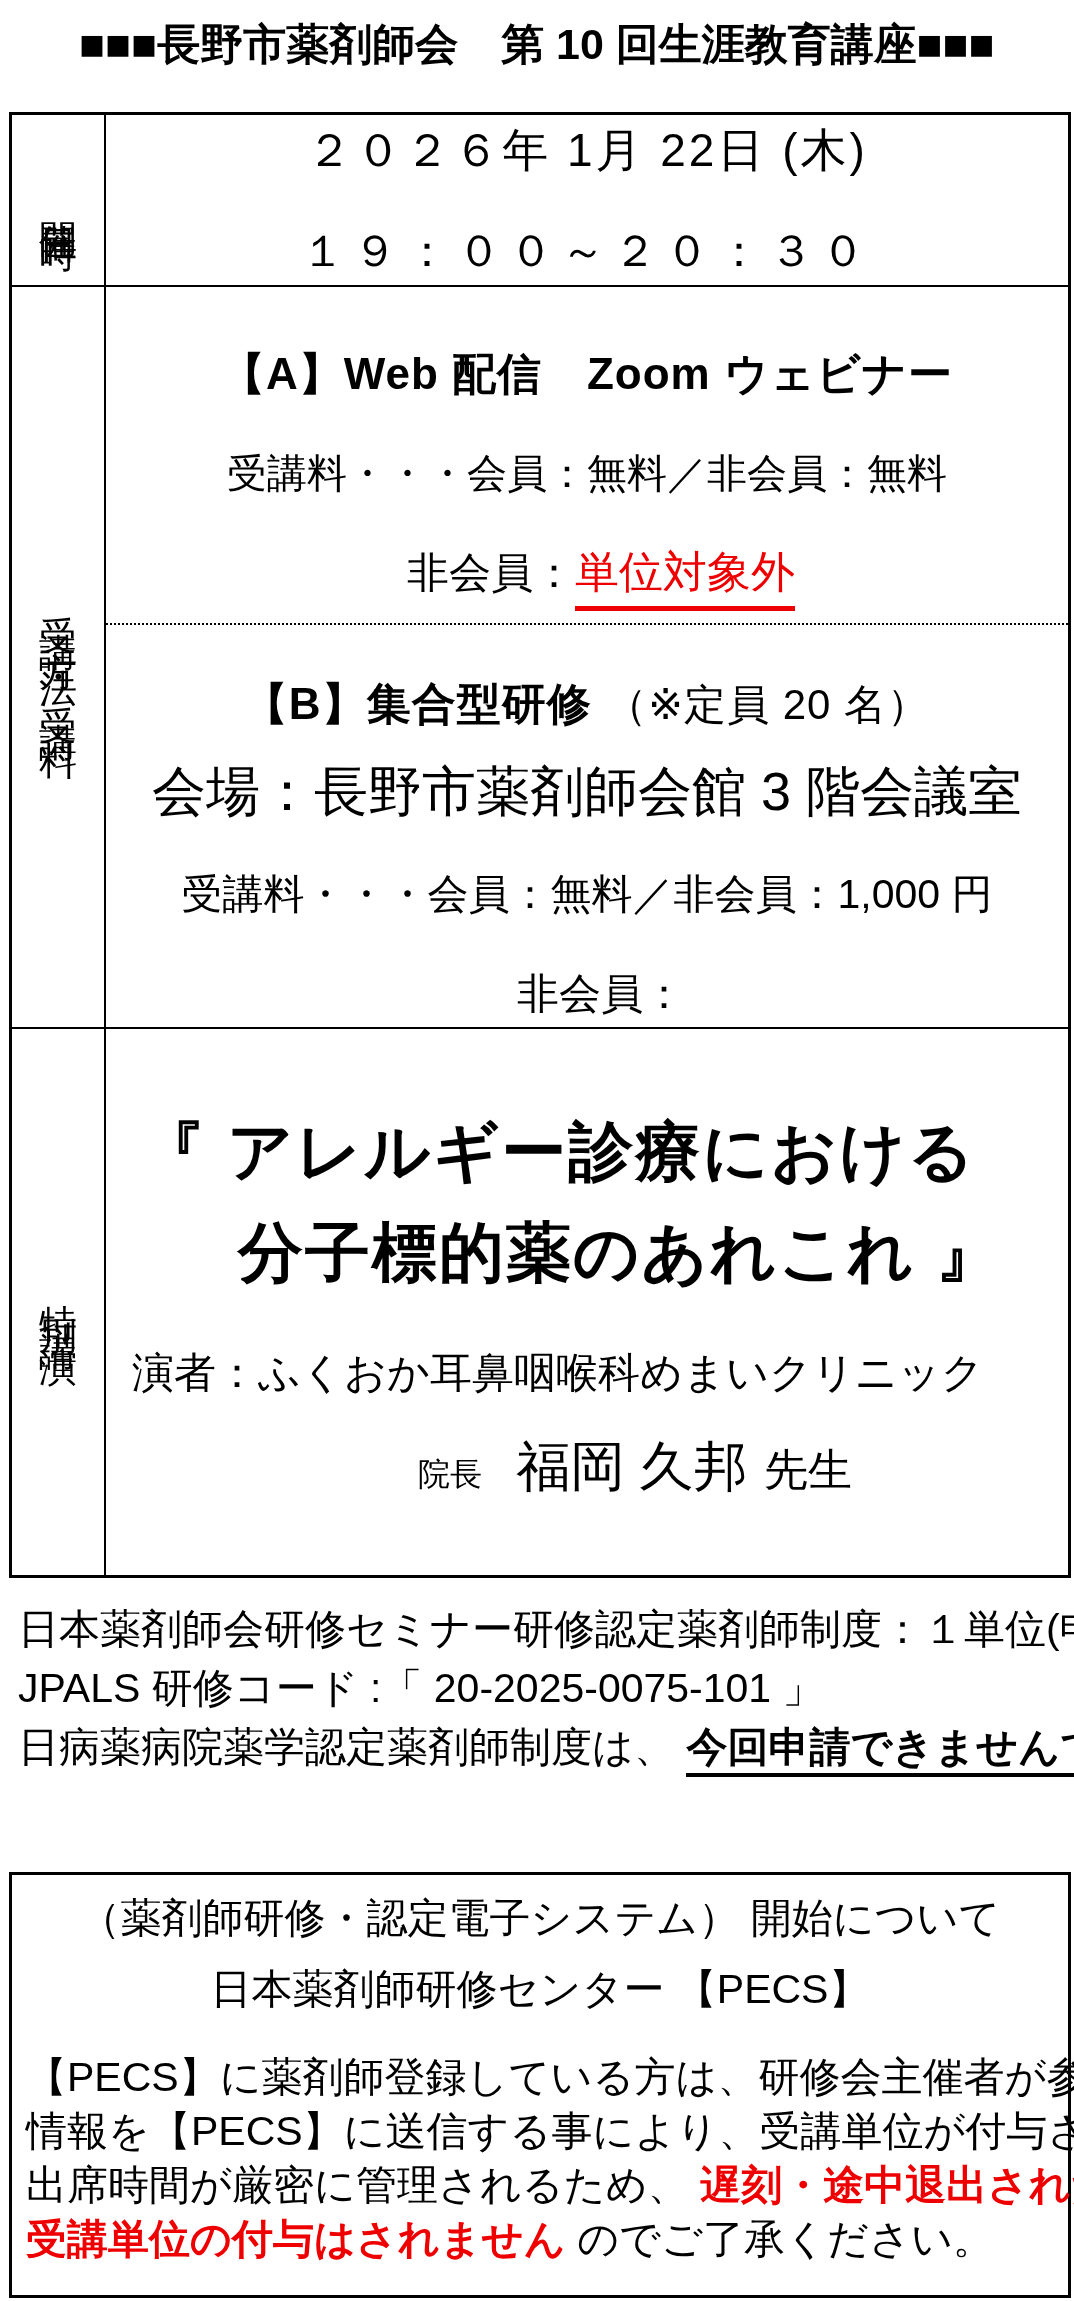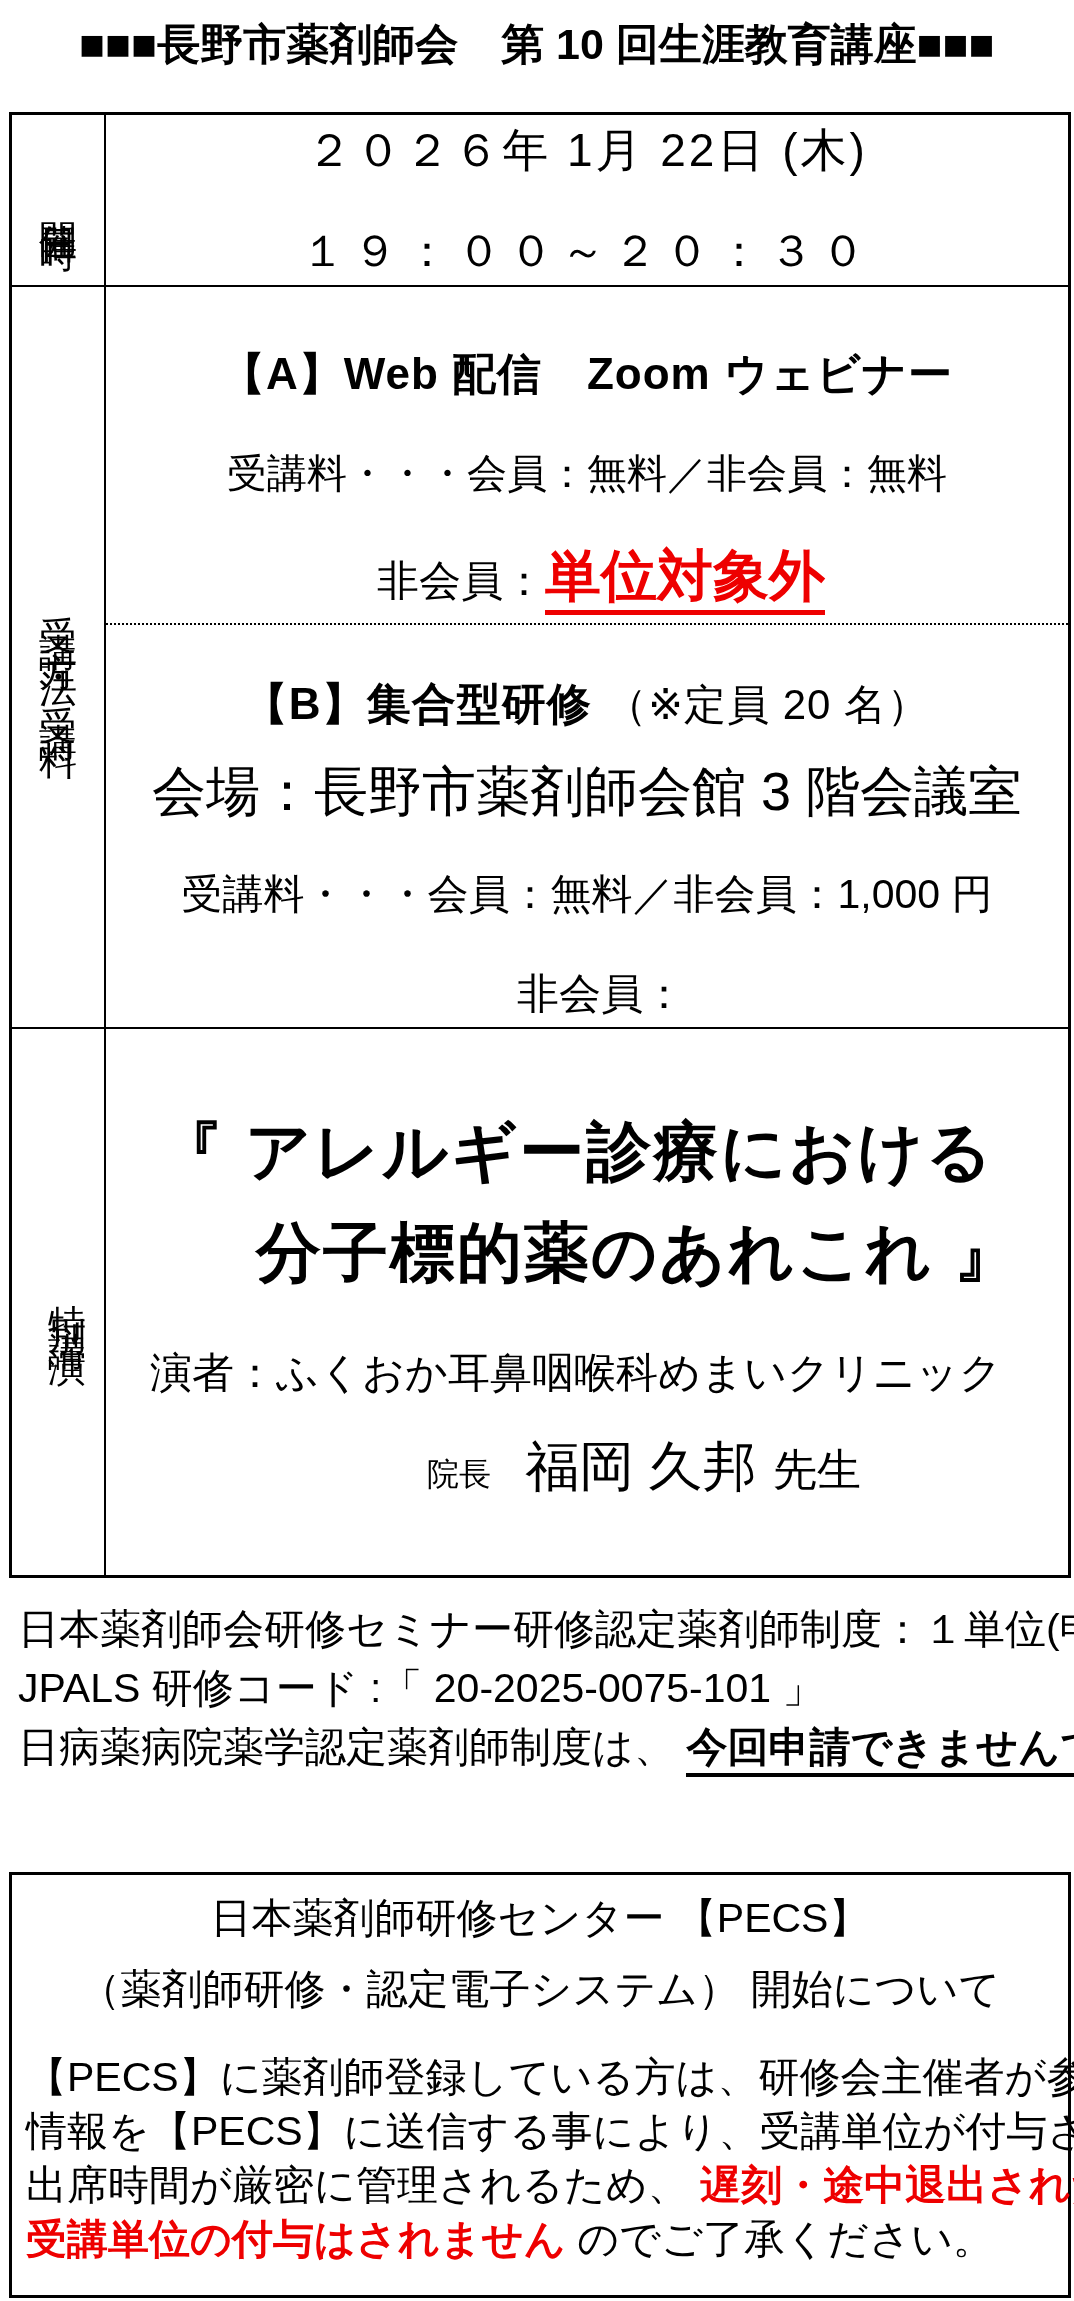--- a/index.html
+++ b/index.html
@@ -31,21 +31,21 @@
     grid-template-rows:170px 742px 548px;
     border:3px solid #000;
     box-sizing:content-box;
   }
   .cell{box-sizing:border-box;}
   .th{
     border-right:2px solid #000;
     display:flex;align-items:center;justify-content:center;
   }
   .row2{border-top:2px solid #000;}
-  .row3{border-top:2px solid #000;padding-left:18px;}
+  .row3{border-top:2px solid #000;}
   .vtext{
     writing-mode:vertical-rl;
     text-orientation:upright;
     font-size:38px;
     line-height:1;
   }
   .vtight{letter-spacing:4px;}
   .vspread{letter-spacing:18px;}
   .vmid{letter-spacing:14px;}
   
@@ -70,24 +70,24 @@
     padding-top:50px;
   }
   .sec-title{font-size:44px;font-weight:700;letter-spacing:1px;}
   .sec-title .title-note{font-weight:400;font-size:42px;}
   .fee-line{font-size:40px;margin-top:42px;}
   .sec-b-venue{font-size:54px;margin-top:22px;}
   .sec-b-fee{font-size:41px;margin-top:38px;}
   .note-line{margin-top:44px;display:flex;align-items:baseline;margin-left:28px;}
   .note-prefix{font-size:42px;}
   .hl{
-    font-size:56px;font-weight:700;
+    font-size:44px;font-weight:400;
     display:inline-block;
     border-bottom:5px solid currentColor;
-    padding-bottom:3px;
+    padding-bottom:10px;
     line-height:1.1;
   }
   .hl-red{color:var(--red,#ee0000);}
   .hl-blue{color:var(--blue,#1a1aee);}
   
   .lecture-cell{display:block;}
   .lec-title1{
     margin:90px 0 0 34px;
     font-size:65px;font-weight:900;
     line-height:1;letter-spacing:2px;white-space:nowrap;
@@ -206,22 +206,22 @@
   <div class="notes">
     <div>日本薬剤師会研修セミナー研修認定薬剤師制度：１単位(申請中)</div>
     <div>JPALS 研修コード :「 20-2025-0075-101 」</div>
     <div>
       <span>日病薬病院薬学認定薬剤師制度は、</span>
       <span class="em-underline">今回申請できませんでした。</span>
     </div>
   </div>
 
   <div class="pecs-box">
+    <div class="pecs-heading second">（薬剤師研修・認定電子システム） 開始について</div>
     <div class="pecs-heading">日本薬剤師研修センター 【PECS】</div>
-    <div class="pecs-heading second">（薬剤師研修・認定電子システム） 開始について</div>
     <div class="pecs-body">
       <div>【PECS】に薬剤師登録している方は、研修会主催者が参加者の出席</div>
       <div>情報を【PECS】に送信する事により、受講単位が付与されます。</div>
       <div>
         <span>出席時間が厳密に管理されるため、</span>
         <span class="red-strong">遅刻・途中退出された方には研修</span>
       </div>
       <div>
         <span class="red-strong">受講単位の付与はされません</span>
         <span>のでご了承ください。</span>

